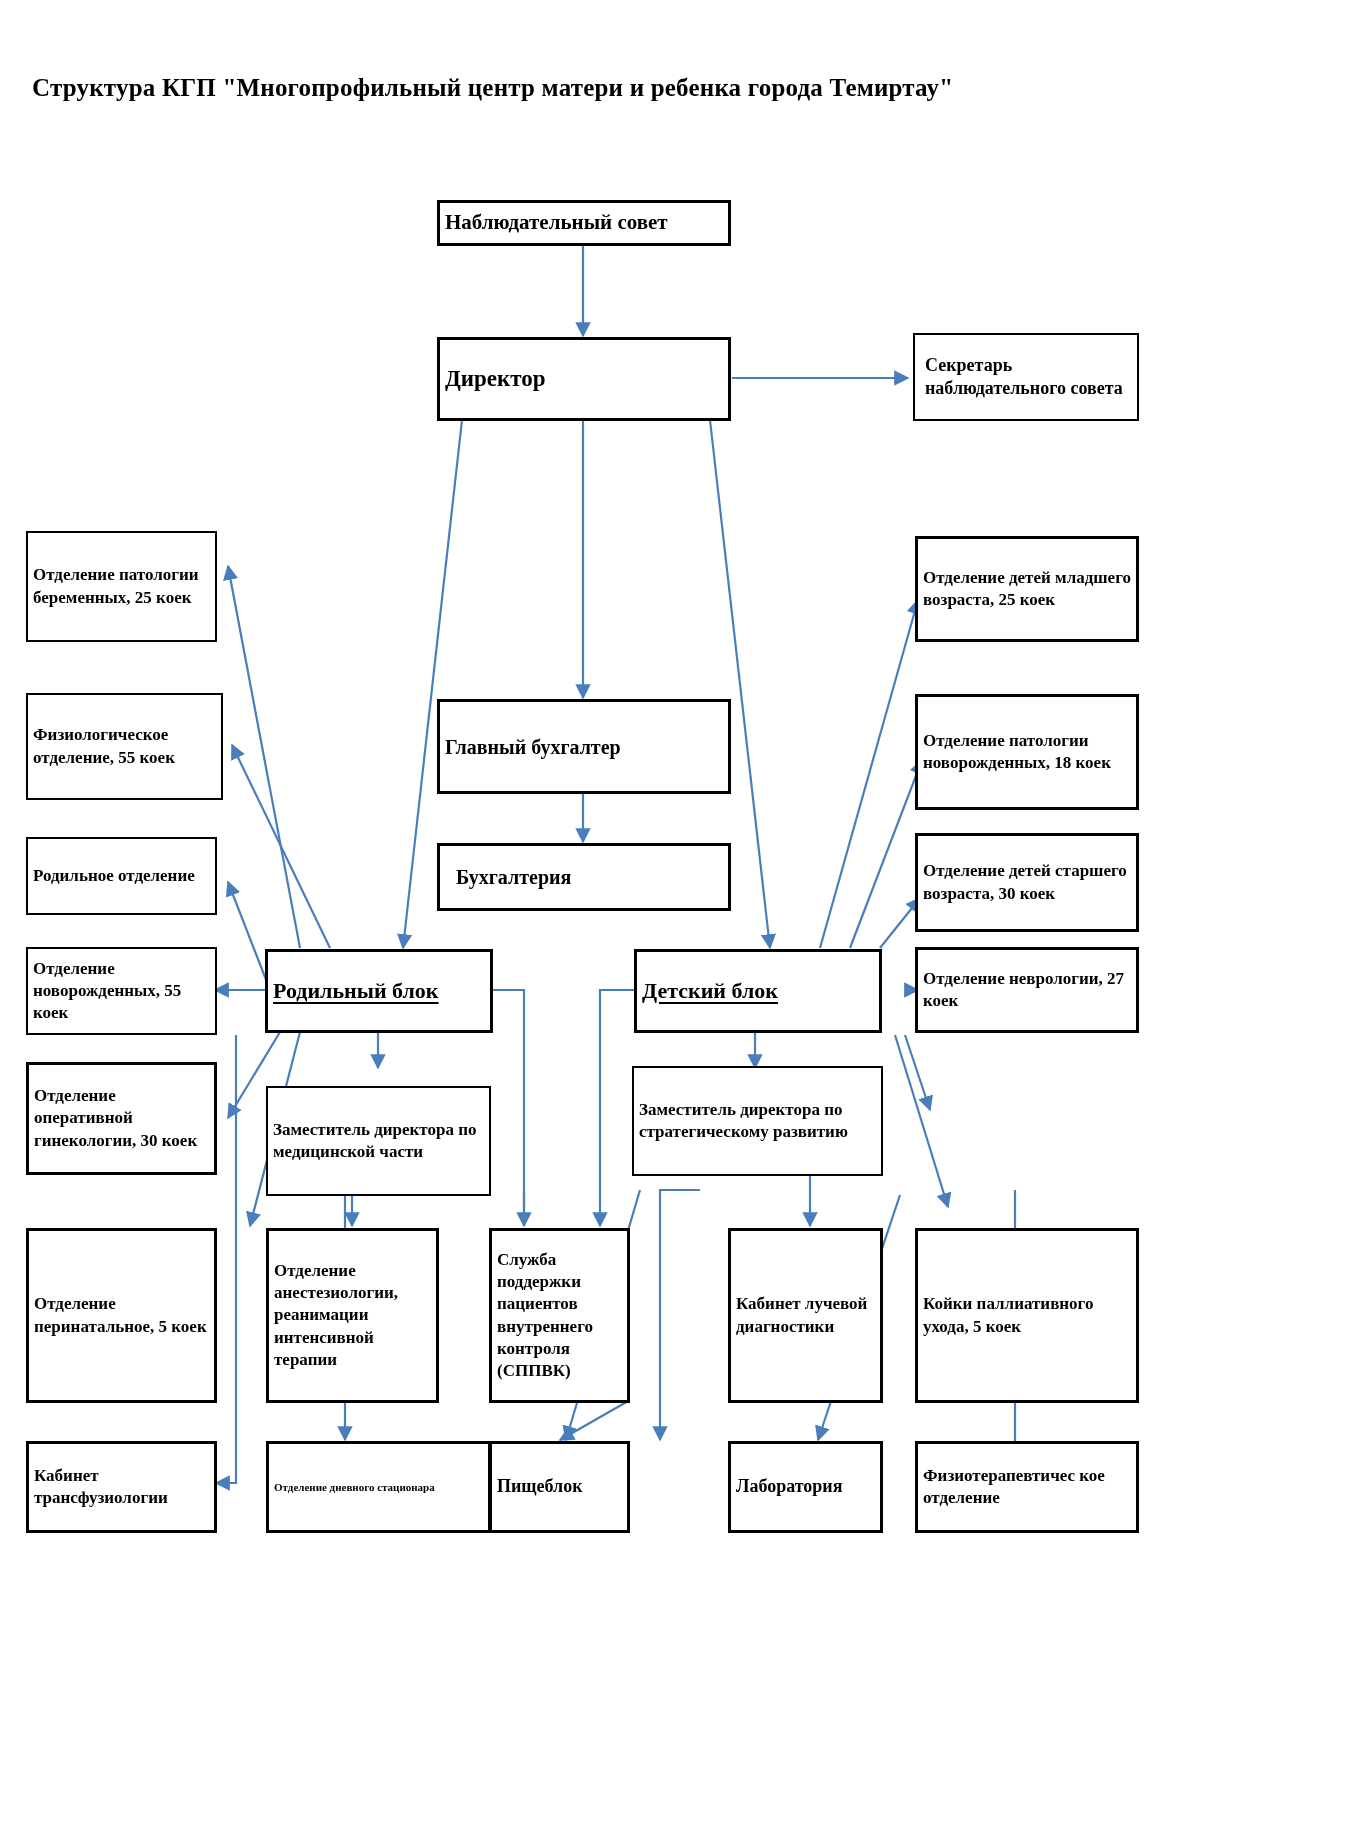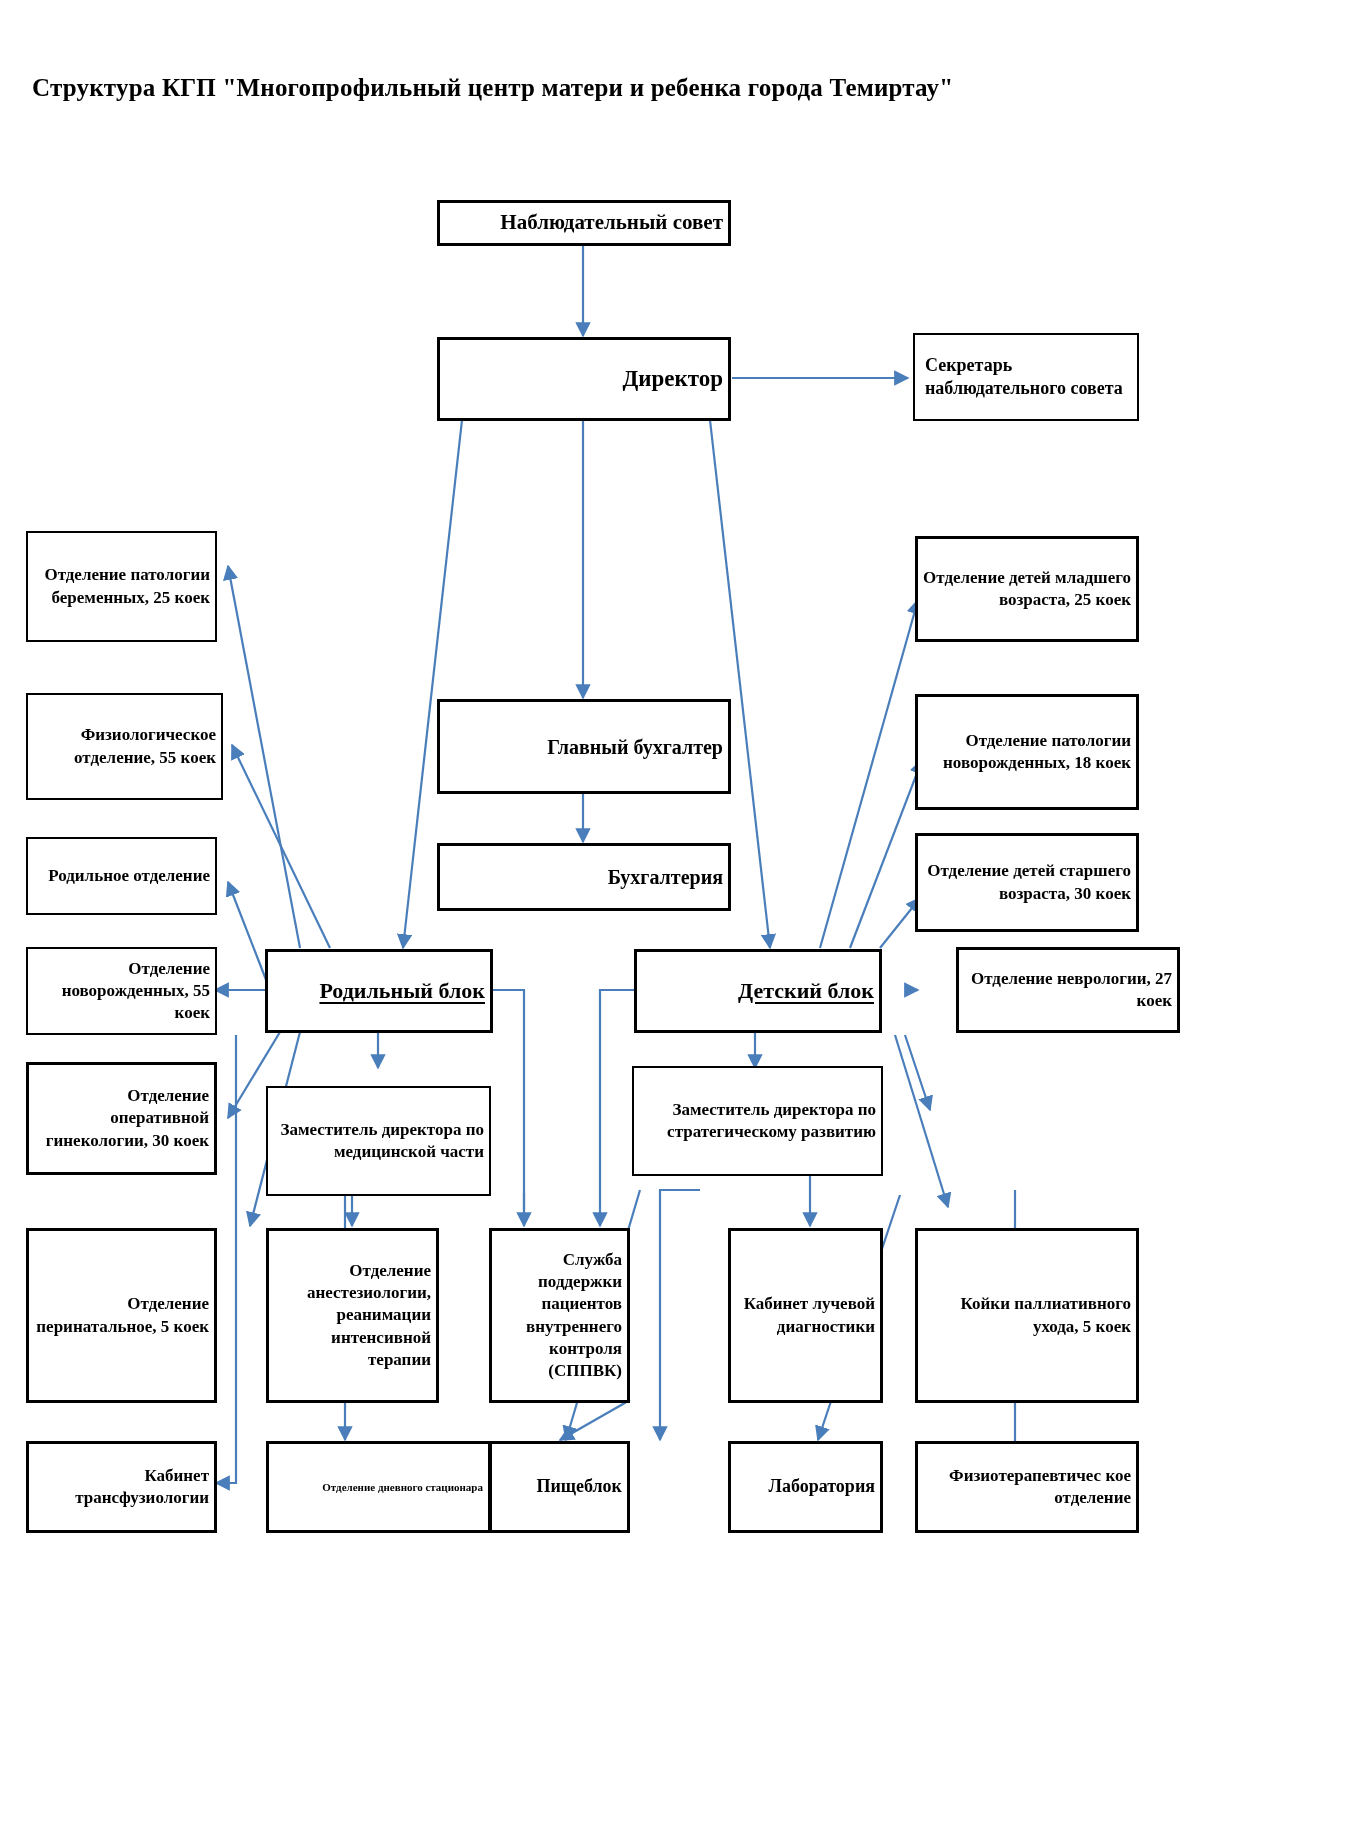--- a/index.html
+++ b/index.html
@@ -26,21 +26,21 @@
     letter-spacing: 0.2px;
   }
   .node {
     position: absolute;
     box-sizing: border-box;
     border: 3px solid #000000;
     background: #ffffff;
     display: flex;
     align-items: center;
     justify-content: center;
-    text-align: right;
+    text-align: left;
     color: #000000;
     font-weight: bold;
     line-height: 1.30;
     padding: 3px 5px;
     z-index: 5;
   }
   .node.thin { border-width: 2px; }
   .node .lbl { display: block; width: 100%; }
   .node.underline .lbl {
     text-decoration: underline;
@@ -186,21 +186,21 @@
   </div>
 
   <div class="node" style="left:915px; top:694px; width:224px; height:116px; font-size:17px;">
     <span class="lbl">Отделение патологии новорожденных, 18 коек</span>
   </div>
 
   <div class="node" style="left:915px; top:833px; width:224px; height:99px; font-size:17px;">
     <span class="lbl">Отделение  детей старшего возраста, 30 коек</span>
   </div>
 
-  <div class="node" style="left:915px; top:947px; width:224px; height:86px; font-size:17px;margin-left:41px;">
+  <div class="node" style="left:915px; top:947px; width:224px; height:86px; font-size:17px;">
     <span class="lbl">Отделение неврологии, 27 коек</span>
   </div>
 
 
   <div class="node" style="left:915px; top:1228px; width:224px; height:175px; font-size:17px;">
     <span class="lbl">Койки паллиативного ухода, 5 коек</span>
   </div>
 
   <div class="node" style="left:915px; top:1441px; width:224px; height:92px; font-size:17px;">
     <span class="lbl">Физиотерапевтичес кое отделение</span>

